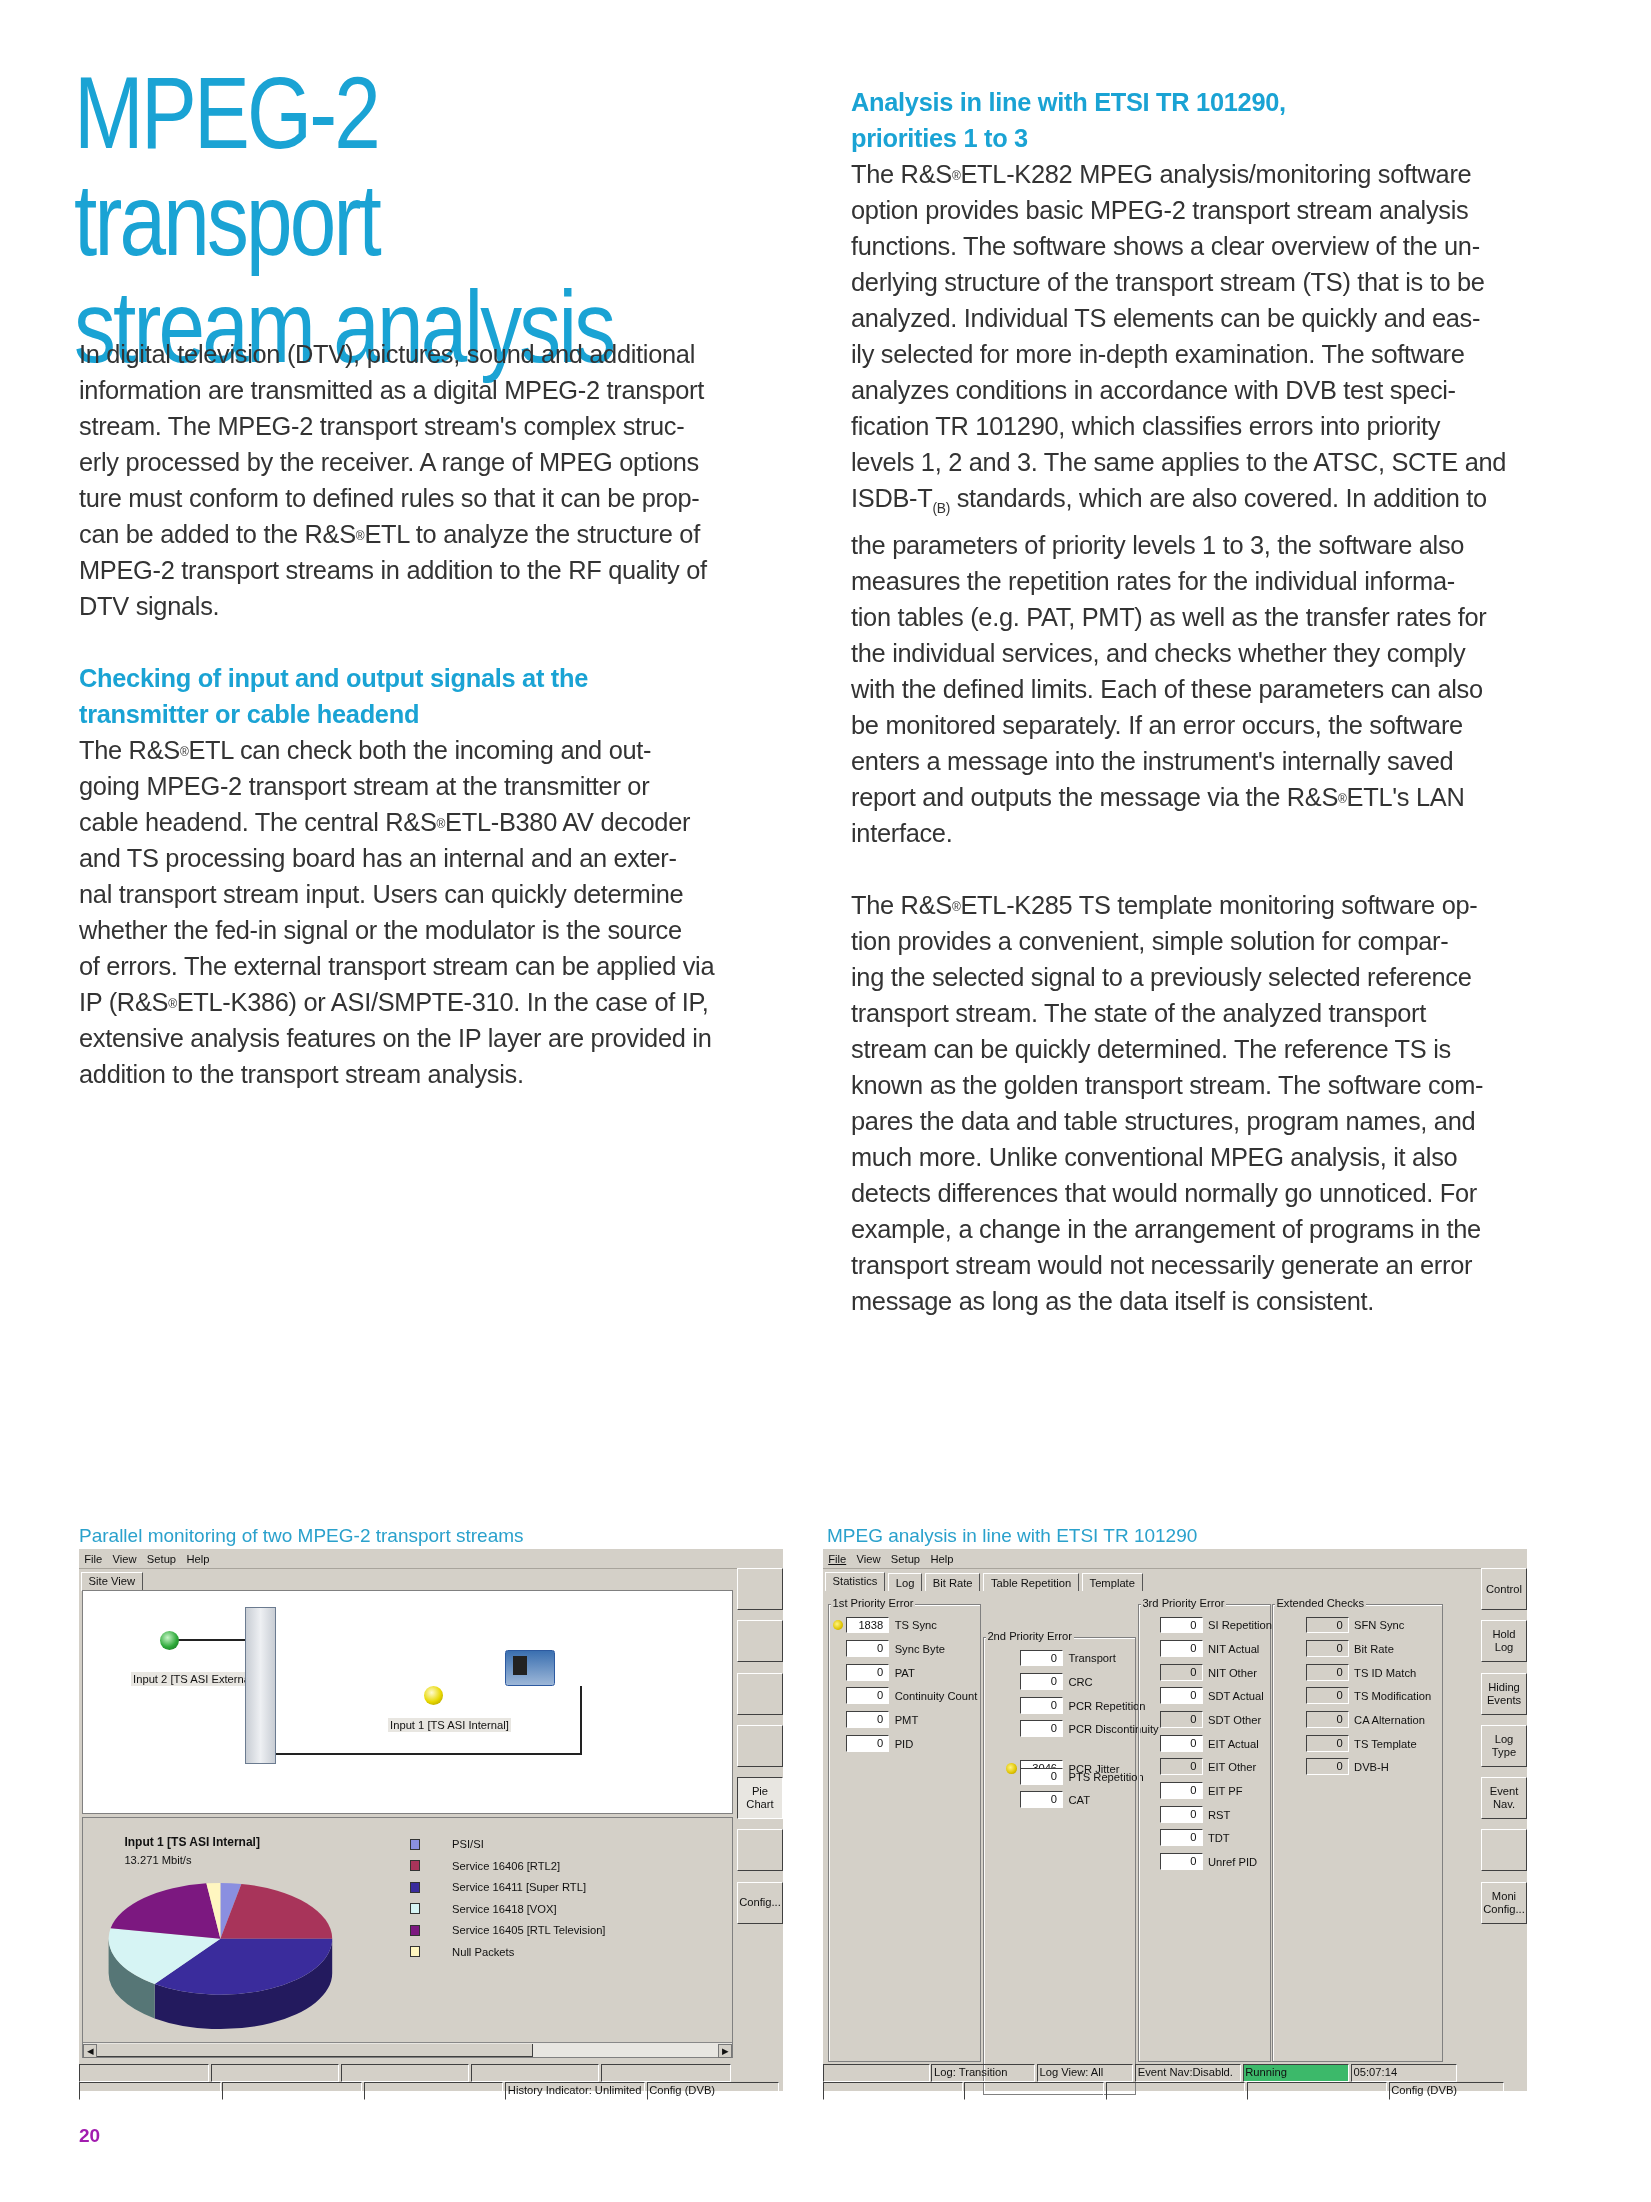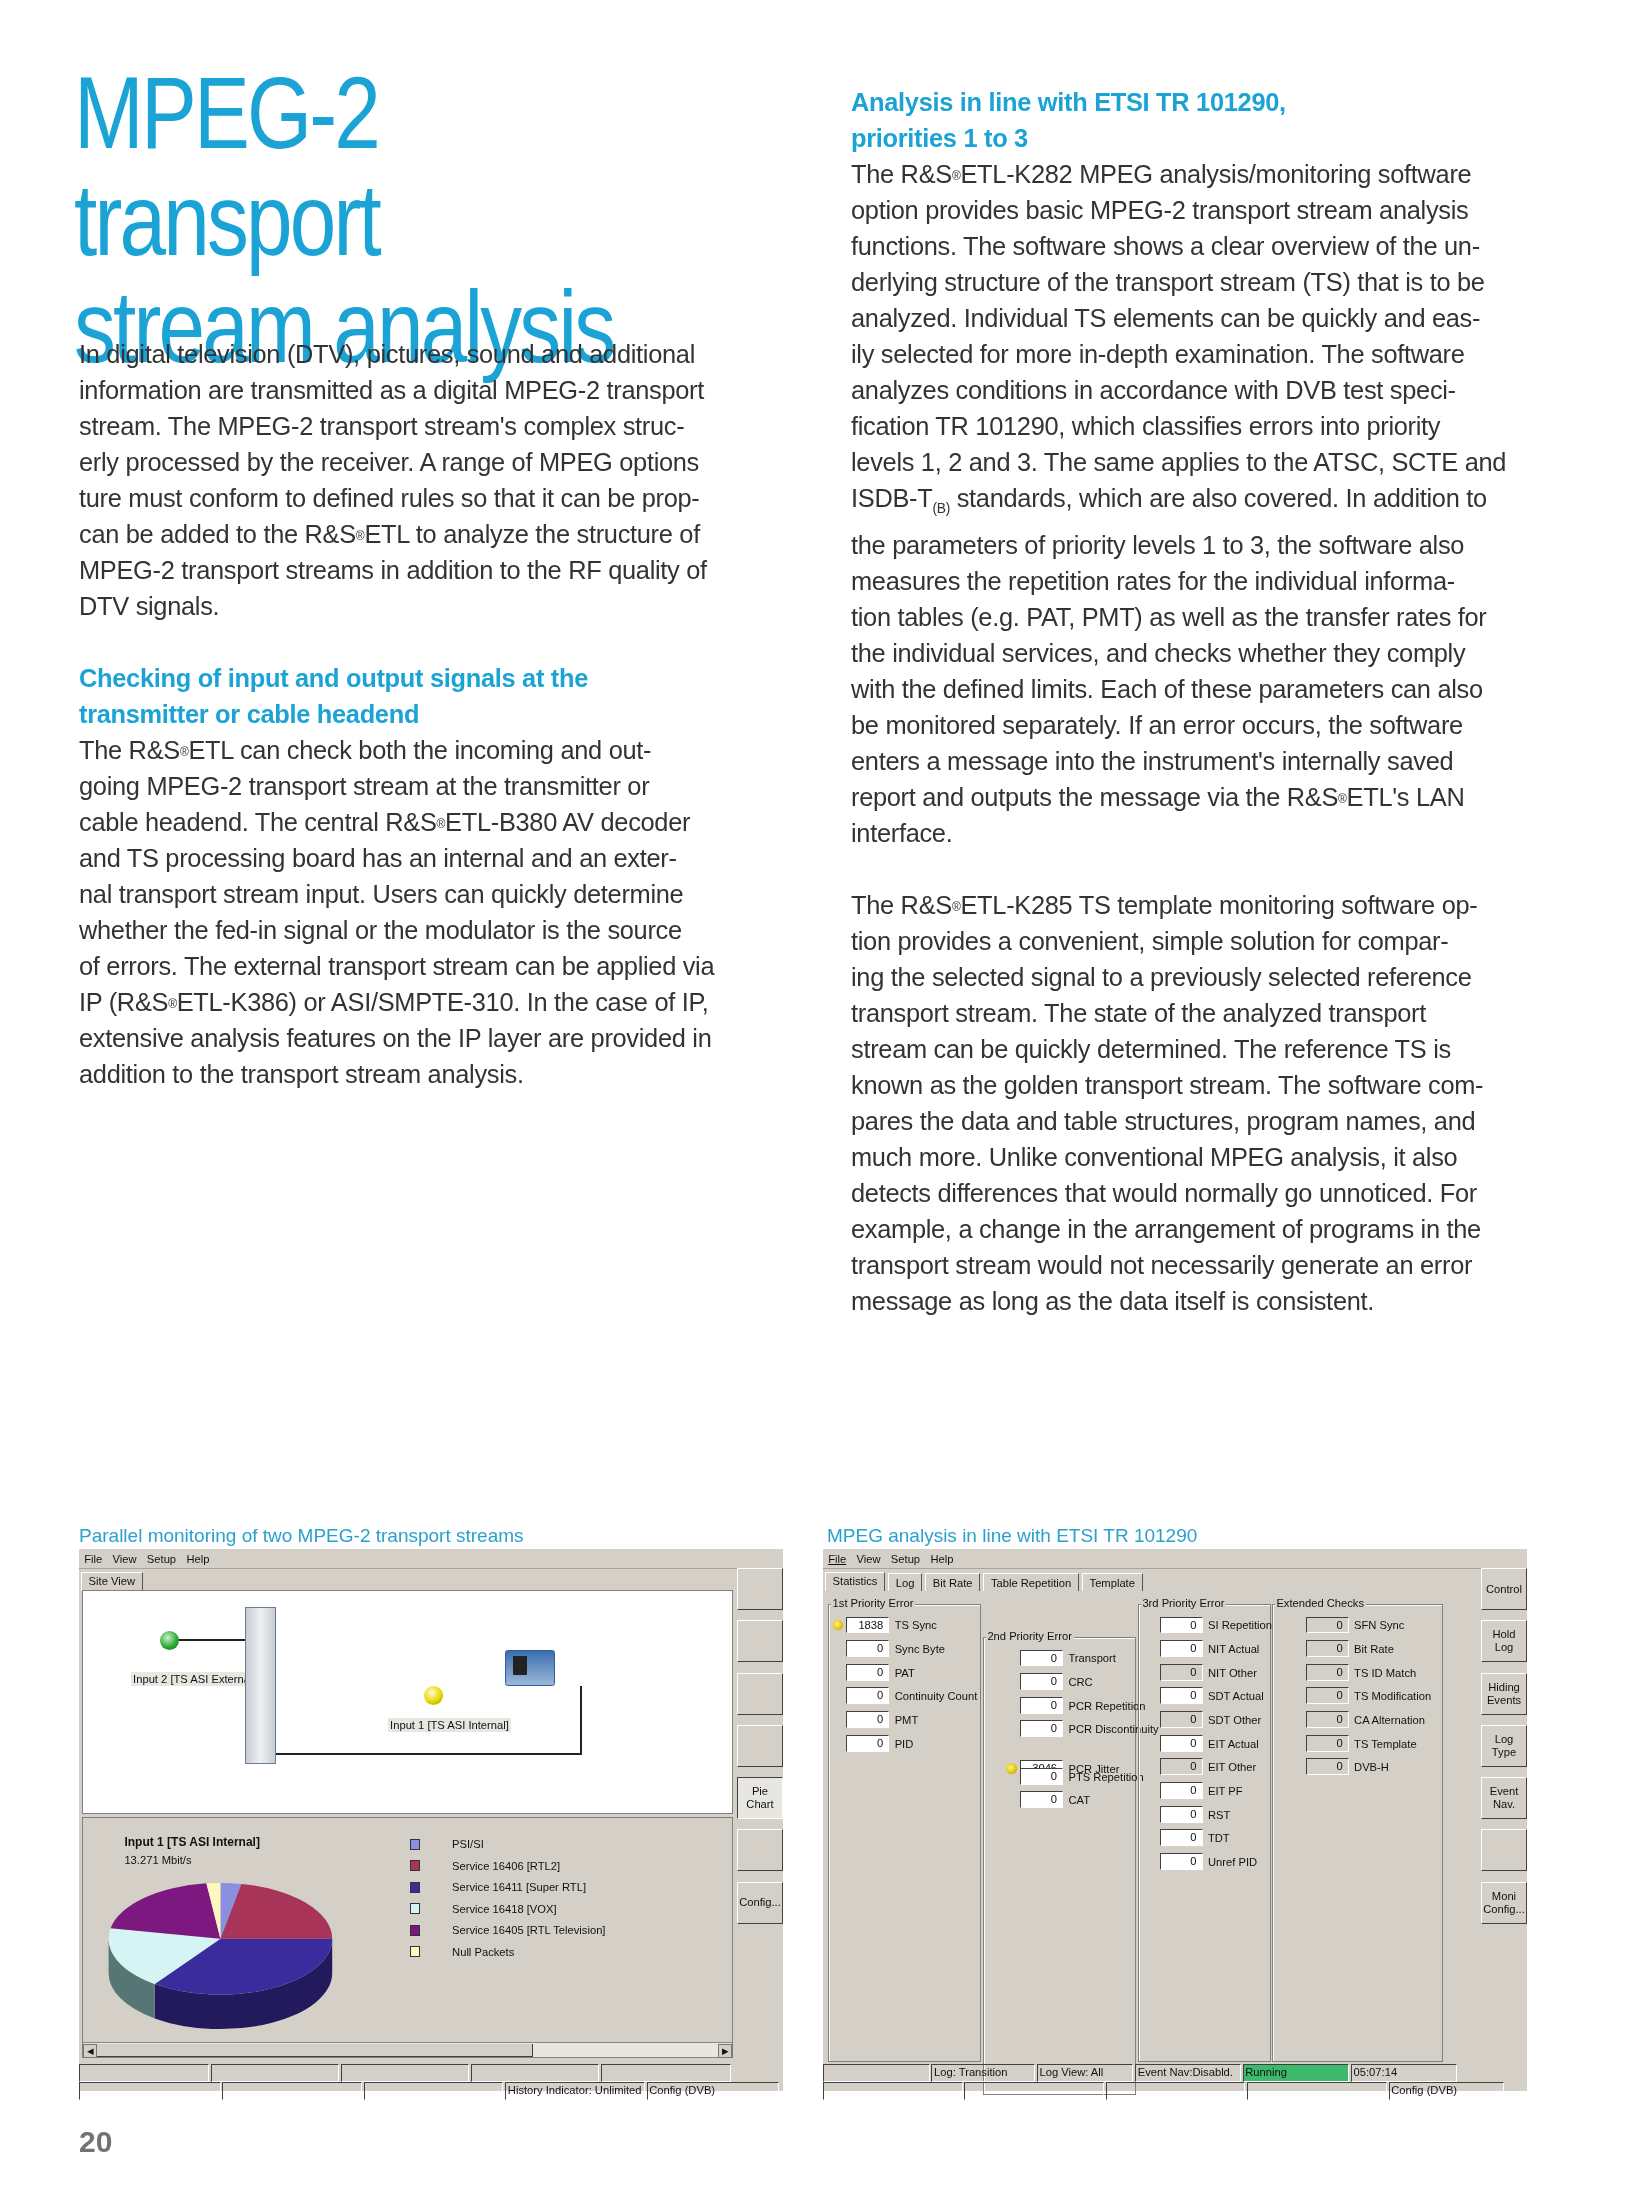--- a/index.html
+++ b/index.html
@@ -7,21 +7,21 @@
   .title{position:absolute;left:74px;top:60px;width:740px;font-family:"Liberation Sans",sans-serif;font-size:102px;line-height:107px;color:#1aa3d4;letter-spacing:-3.4px;transform:scaleX(0.82);transform-origin:left top;}
   .col{position:absolute;width:714px;font-size:25.4px;line-height:36px;color:#333;letter-spacing:-0.3px;}
   .col p{margin:0;}
   .col .gap{height:36px;}
   .h2{color:#1aa3d4;font-weight:bold;}
   .left-col{left:79px;top:336px;}
   .right-col{left:851px;top:84px;}
   sup.reg{font-size:12px;vertical-align:top;position:relative;top:1.7px;}
   sub.b{font-size:13.8px;}
   .caption{position:absolute;font-size:19px;color:#2aa1cc;top:1525px;}
-  .pagenum{position:absolute;left:79px;top:2125px;font-weight:bold;font-size:30px;color:#737373;}
+  .pagenum{position:absolute;left:79px;top:2125px;font-weight:bold;font-size:19px;color:#a21caf;}
 
   
   .win{position:absolute;background:#d4d0c8;font-family:"Liberation Sans",sans-serif;font-size:11.2px;color:#111;}
   .menubar{height:19px;display:flex;gap:10.3px;align-items:center;padding-left:5.2px;font-size:11.2px;border-bottom:0.9px solid #a8a49c;}
   .menubar span{cursor:default;}
   .tabs{display:flex;align-items:flex-end;height:22.4px;padding-left:1.7px;}
   .tab{border:0.9px solid #fff;border-right:1.7px solid #555;border-bottom:none;padding:2.6px 6.9px;margin-right:2.6px;background:#d4d0c8;font-size:11.2px;}
   .tab.active{background:#d4d0c8;padding-bottom:4.3px;}
   .sidebtns{position:absolute;right:0;top:19px;width:46px;}
   .sbtn{height:40px;margin-bottom:10.3px;border-top:0.9px solid #fff;border-left:0.9px solid #fff;border-right:1.7px solid #404040;border-bottom:1.7px solid #404040;background:#d4d0c8;font-size:11.2px;display:flex;align-items:center;justify-content:center;text-align:center;line-height:13px;}

